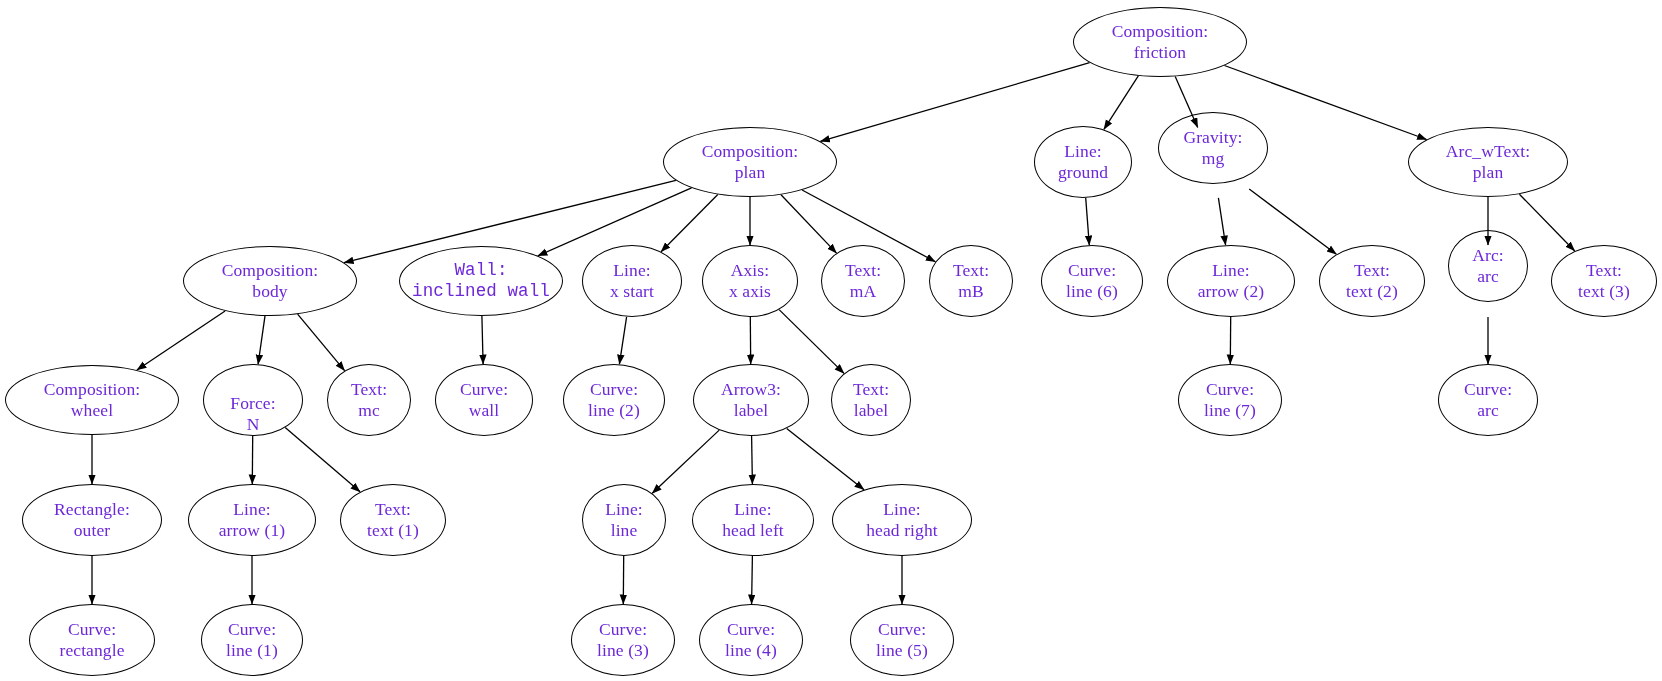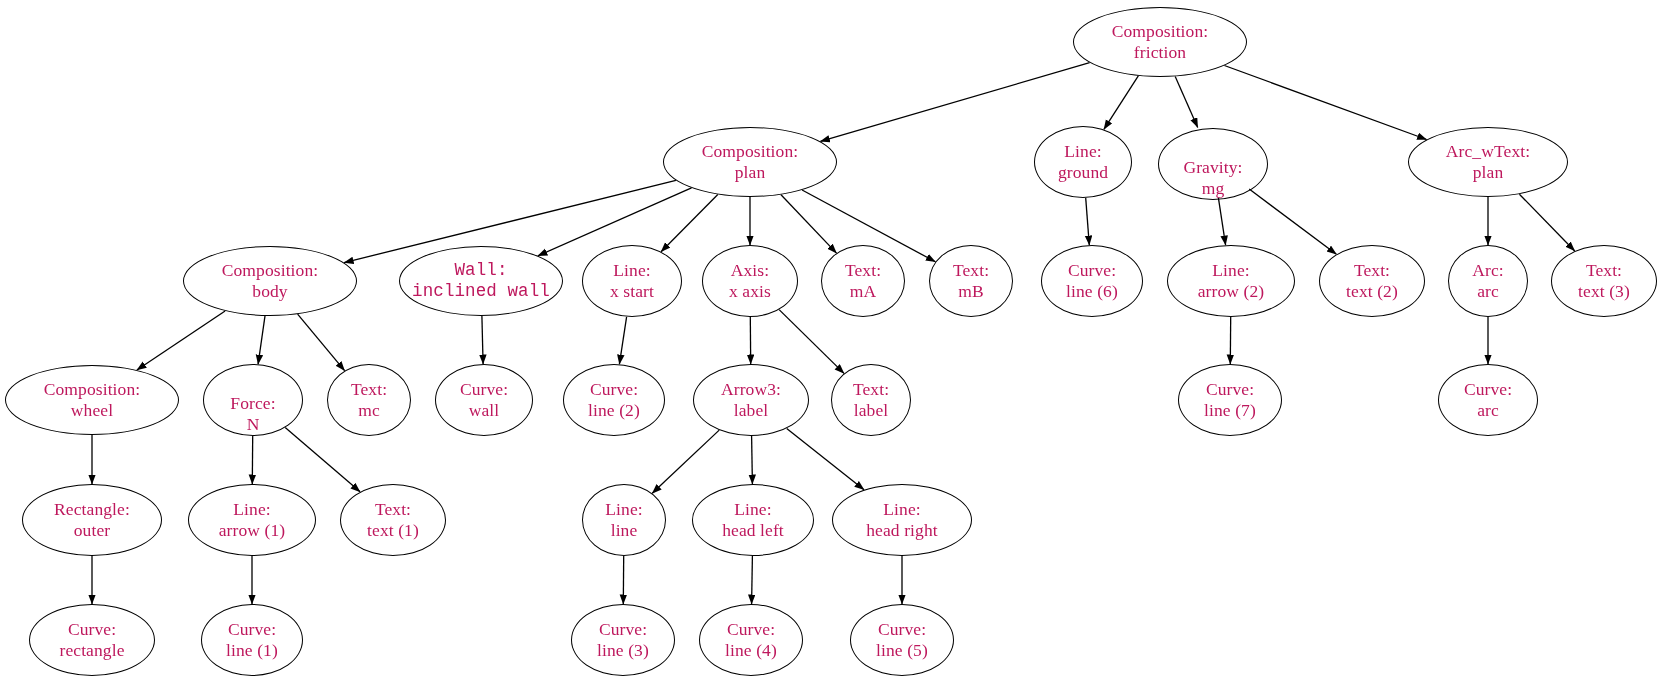--- a/index.html
+++ b/index.html
@@ -22,21 +22,21 @@
     border-radius: 50%;
     background: #ffffff;
     display: flex;
     align-items: center;
     justify-content: center;
     text-align: center;
   }
   .node-label {
     font-size: 17.5px;
     line-height: 21px;
-    color: #be185d;
+    color: #6d28d9;
     white-space: pre-line;
     letter-spacing: 0.1px;
   }
   #edge-layer {
     position: absolute;
     left: 0;
     top: 0;
     width: 1662px;
     height: 681px;
     pointer-events: none;
@@ -52,21 +52,21 @@
 friction</span>
       </div>
       <div class="node" style="left: 663px; top: 127px; width: 174px; height: 70px;">
         <span class="node-label">Composition:
 plan</span>
       </div>
       <div class="node" style="left: 1034px; top: 126px; width: 98px; height: 72px;">
         <span class="node-label">Line:
 ground</span>
       </div>
-      <div class="node" style="left: 1158px; top: 128px; width: 110px; height: 72px; align-items: flex-end;">
+      <div class="node" style="left: 1158px; top: 112px; width: 110px; height: 72px;">
         <span class="node-label">Gravity:
 mg</span>
       </div>
       <div class="node" style="left: 1408px; top: 127px; width: 160px; height: 70px;">
         <span class="node-label">Arc_wText:
 plan</span>
       </div>
       <div class="node" style="left: 183px; top: 246px; width: 174px; height: 70px;">
         <span class="node-label">Composition:
 body</span>
@@ -96,21 +96,21 @@
 line (6)</span>
       </div>
       <div class="node" style="left: 1167px; top: 245px; width: 128px; height: 72px;">
         <span class="node-label">Line:
 arrow (2)</span>
       </div>
       <div class="node" style="left: 1319px; top: 245px; width: 106px; height: 72px;">
         <span class="node-label">Text:
 text (2)</span>
       </div>
-      <div class="node" style="left: 1448px; top: 245px; width: 80px; height: 72px;">
+      <div class="node" style="left: 1448px; top: 230px; width: 80px; height: 72px;">
         <span class="node-label">Arc:
 arc</span>
       </div>
       <div class="node" style="left: 1551px; top: 245px; width: 106px; height: 72px;">
         <span class="node-label">Text:
 text (3)</span>
       </div>
       <div class="node" style="left: 5px; top: 365px; width: 174px; height: 70px;">
         <span class="node-label">Composition:
 wheel</span>

